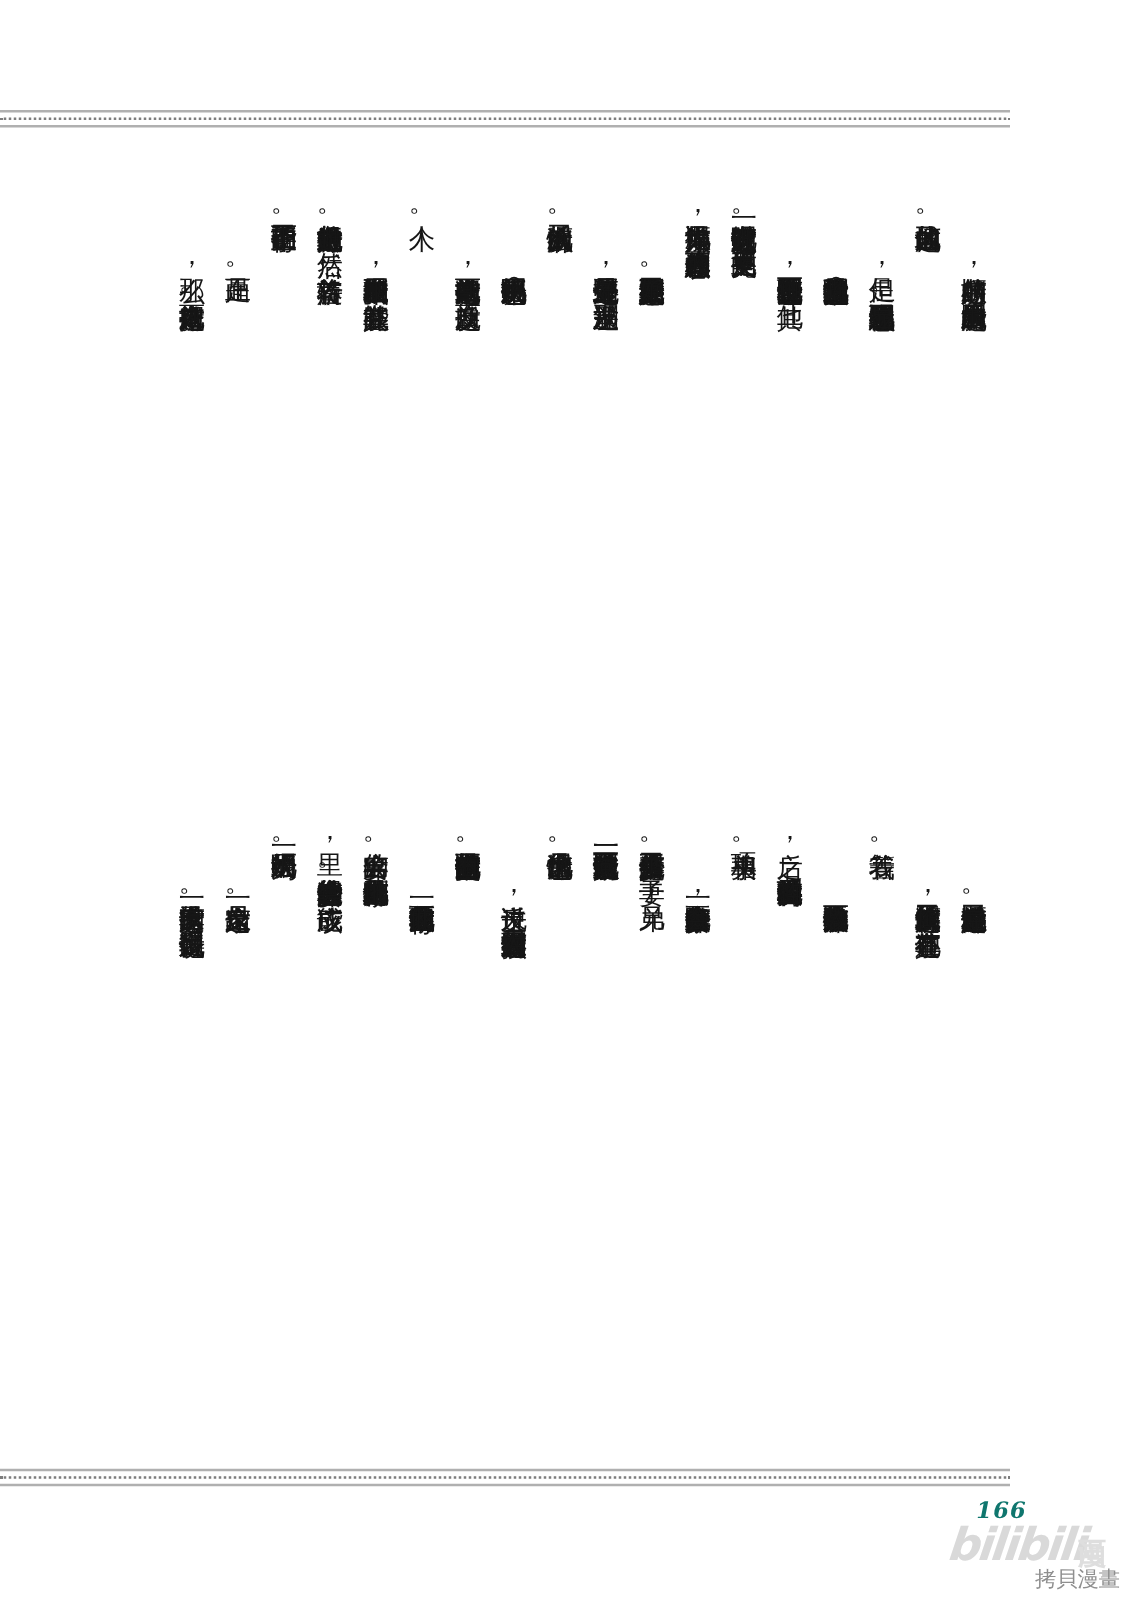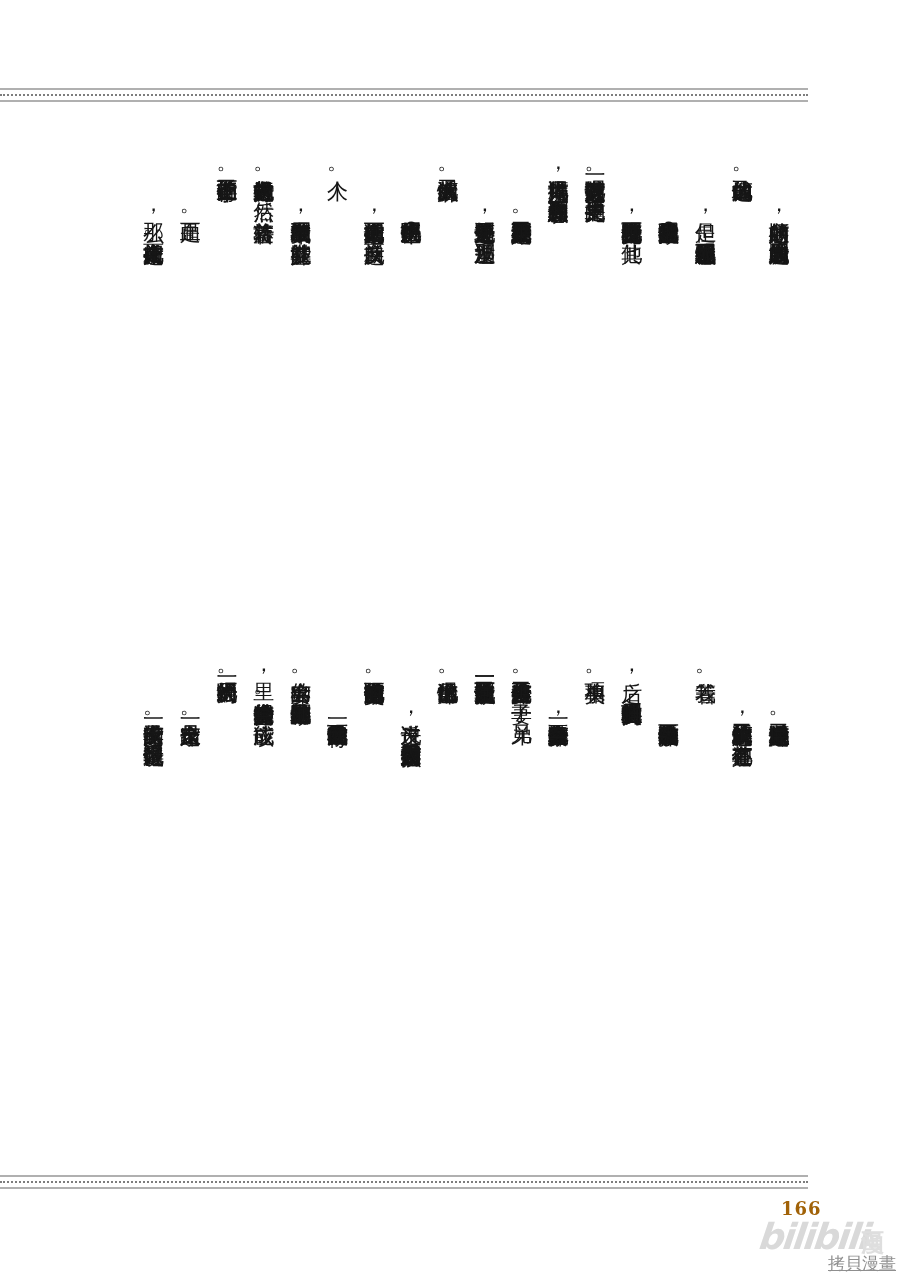--- a/index.html
+++ b/index.html
@@ -35,41 +35,41 @@
   }
   .vblock p{margin:0;padding:0;}
   .vblock p.ind{text-indent:2em;}
   #block-upper{top:164px;height:465px;}
   #block-lower{top:666px;height:468px;}
 
   
   #page-number{
     position:absolute;left:781px;top:1198px;
     font-family:"DejaVu Serif","Liberation Serif",serif;
-    font-weight:bold;font-size:18px;color:#a16207;
+    font-weight:bold;font-size:18px;color:#0f766e;
     letter-spacing:1px;
+    font-style:italic;
   }
   #wm-bili{
     position:absolute;left:760px;top:1216px;
     font-style:italic;font-weight:900;font-size:36px;
     color:#d9d9d9;transform:skewX(-8deg);
     letter-spacing:-2px;
     white-space:nowrap;
   }
   #wm-bili-suffix{
     position:absolute;left:860px;top:1214px;
     writing-mode:vertical-rl;-webkit-writing-mode:vertical-rl;
     font-size:23px;line-height:26px;color:#dedede;font-weight:bold;
     height:52px;
   }
   #wm-copy{
     position:absolute;left:828px;top:1252px;
     font-size:17px;color:#8f8f8f;
     white-space:nowrap;
-    text-decoration:underline;
   }
 </style>
 </head>
 <body>
 
 <div class="rule" id="rule-top">
   <div class="rule-inner"></div>
 </div>
 <div class="rule" id="rule-bottom">
   <div class="rule-inner"></div>

